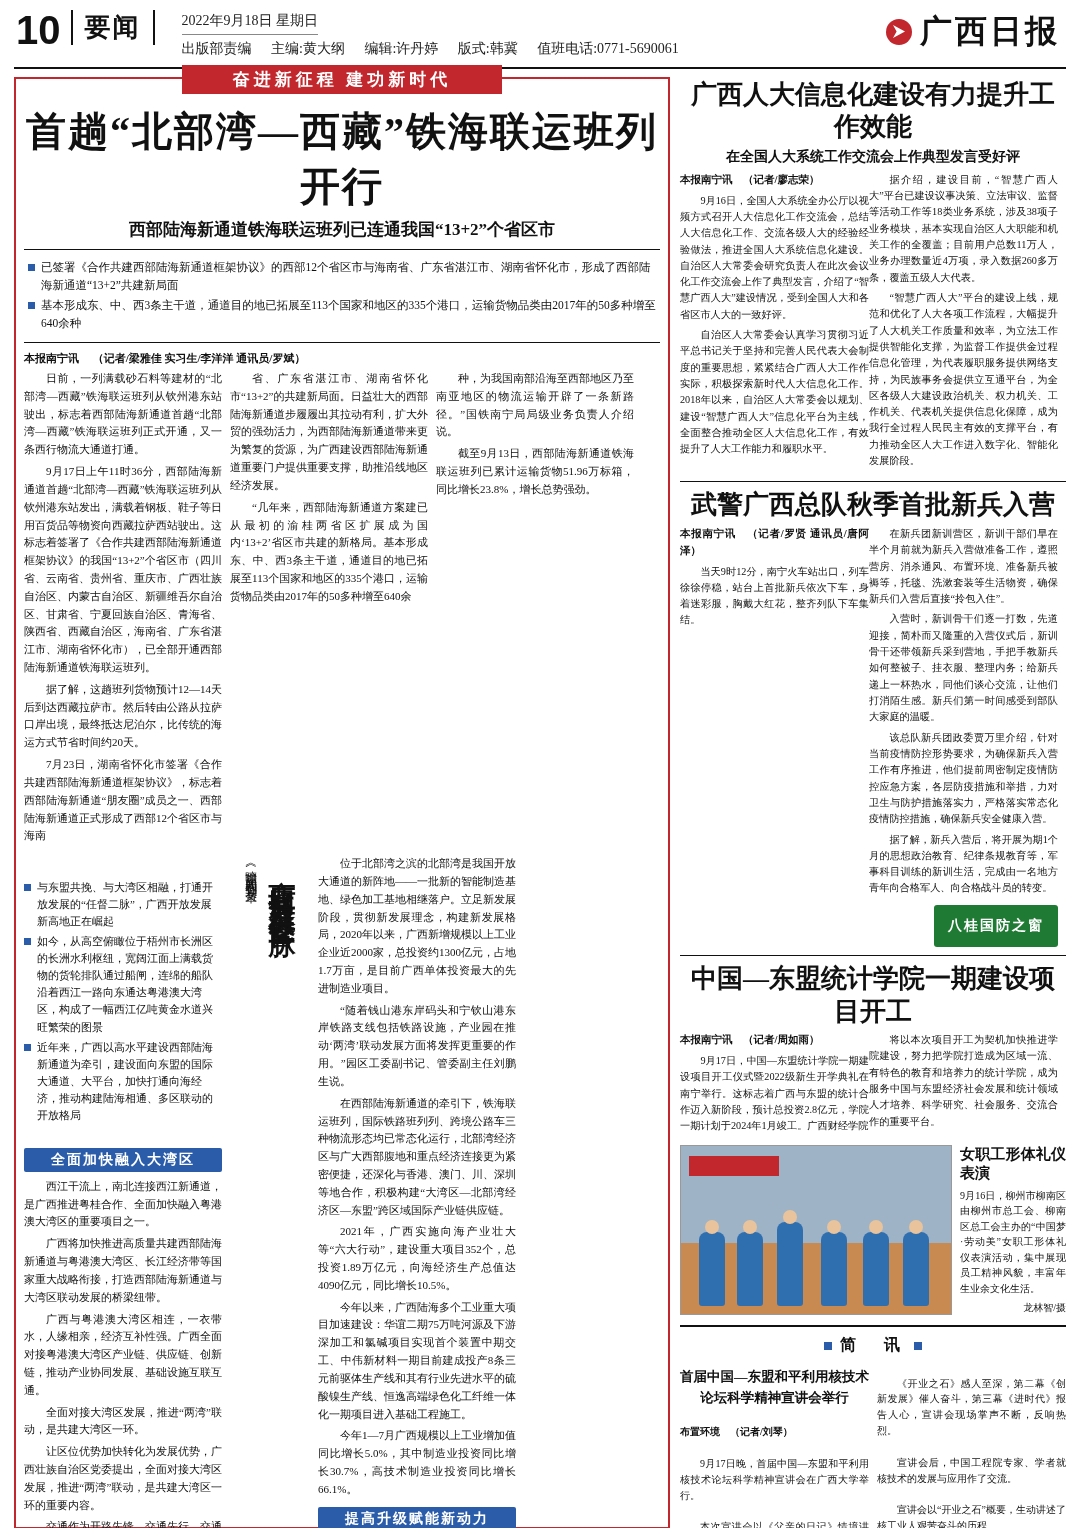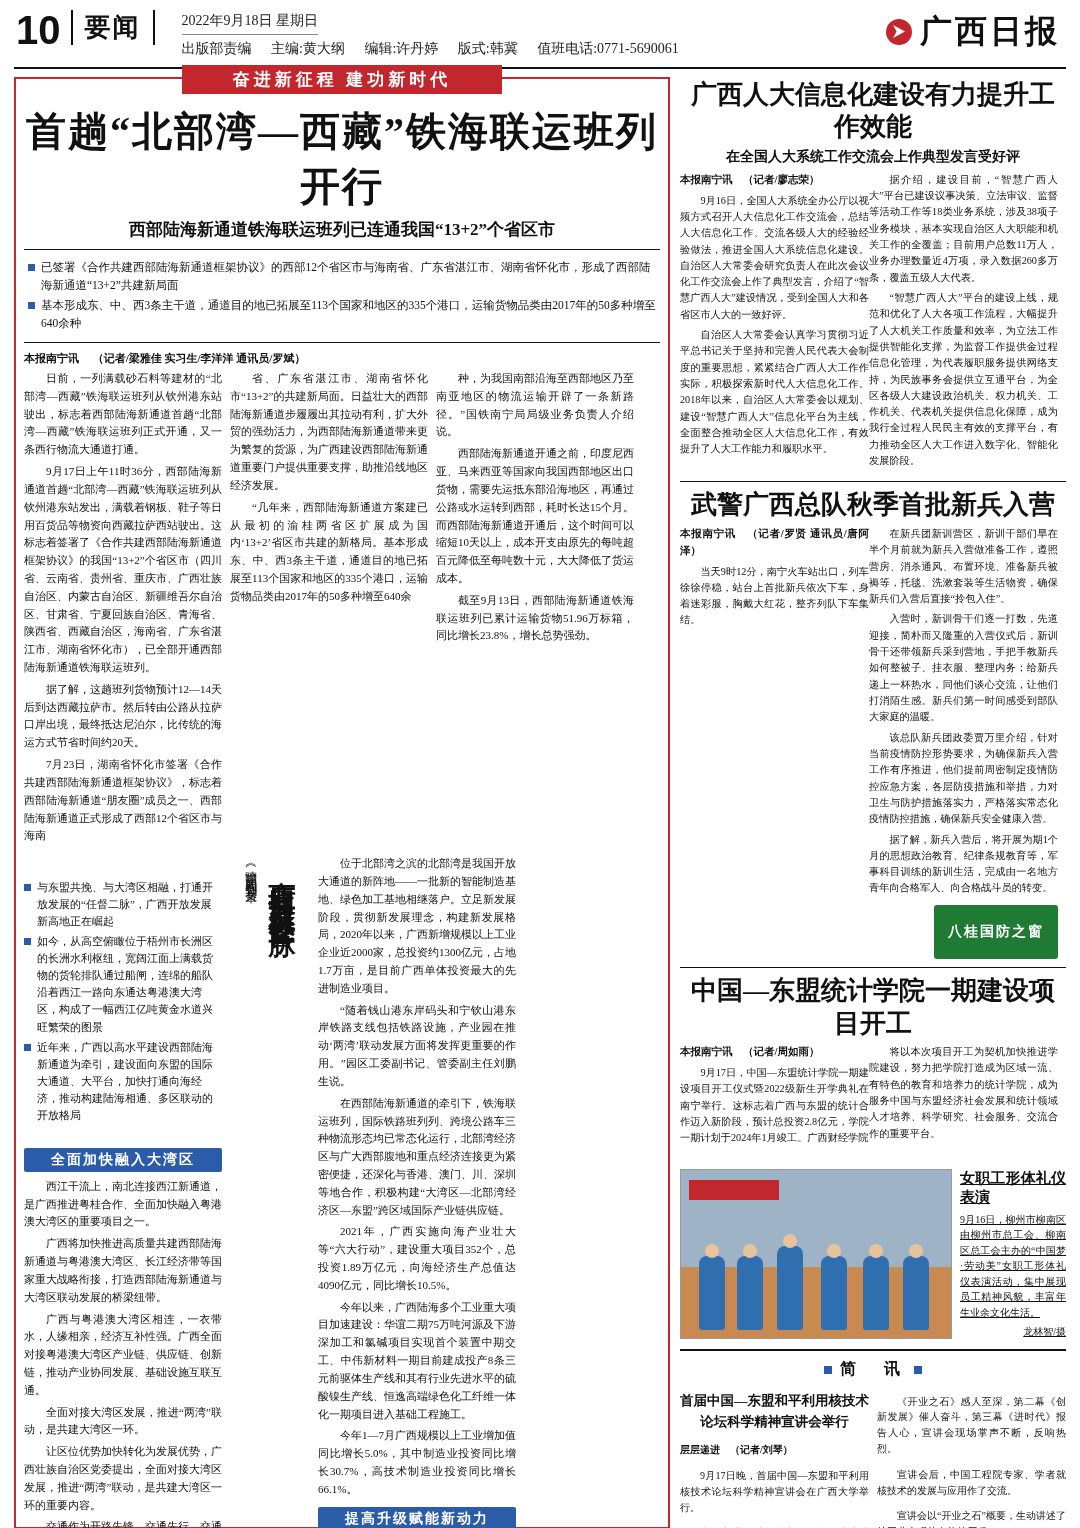--- a/index.html
+++ b/index.html
@@ -49,40 +49,40 @@
   
   .r-head{font-size:26px;font-weight:bold;text-align:center;line-height:1.25;margin:2px 0 4px;}
   .r-sub{font-size:14px;font-weight:bold;text-align:center;margin-bottom:6px;}
   .r-byline{font-size:10.5px;font-weight:bold;}
   .rcols{display:flex;gap:0;}
   .rcol{font-size:10.2px;line-height:1.6;text-align:justify;}
   .rcol p{margin:0 0 4px;text-indent:2em;}
   .hr-thin{border:0;border-top:1px solid #111;margin:8px 0 7px;}
   .hr-thick{border:0;border-top:2px solid #111;margin:9px 0 8px;}
 
-  .defense-badge{display:inline-block;background:#1f7a33;color:#fff;font-size:14px;font-weight:bold;padding:16px 14px;border-radius:3px;letter-spacing:2px;float:right;margin-top:4px;}
-
-  
-  .photo-wrap{display:flex;margin-top:18px;text-decoration:underline;}
+  .defense-badge{display:inline-block;background:#1f7a33;color:#fff;font-size:14px;font-weight:bold;padding:10px 14px;border-radius:3px;letter-spacing:2px;float:right;margin-top:4px;}
+
+  
+  .photo-wrap{display:flex;margin-top:6px;}
   .photo{width:270px;height:168px;background:linear-gradient(#b9c9d8,#8fa7bd);position:relative;overflow:hidden;flex:none;border:1px solid #999;}
   .ph-floor{position:absolute;left:0;bottom:0;width:100%;height:42%;background:#c98a52;}
   .ph-wall{position:absolute;left:0;top:0;width:100%;height:58%;background:#9fb3c6;}
   .ph-banner{position:absolute;left:8px;top:10px;width:90px;height:20px;background:#c1272d;}
   .ph-person{position:absolute;bottom:8px;width:26px;height:74px;background:#2f6fb0;border-radius:8px 8px 3px 3px;}
   .ph-person:after{content:"";position:absolute;left:6px;top:-12px;width:14px;height:14px;border-radius:50%;background:#e9c39b;}
   .photo-cap{font-size:10px;line-height:1.55;margin-left:8px;text-align:justify;}
   .photo-cap .cap-t{font-size:15px;font-weight:bold;display:block;line-height:1.3;margin-bottom:4px;}
   .photo-cap .cap-sign{text-align:right;display:block;margin-top:4px;}
 
   .brief-head{text-align:center;font-size:16px;font-weight:bold;letter-spacing:6px;margin:8px 0 4px;}
   .brief-head .sq{display:inline-block;width:8px;height:8px;background:#2a5caa;vertical-align:middle;margin:0 8px;}
   .brief-item-title{font-size:13.5px;font-weight:bold;text-align:center;margin:6px 0 3px;}
   .brief-cols{display:flex;gap:8px;}
   .brief-cols .c{font-size:10px;line-height:1.58;text-align:justify;}
-  .brief-cols .c p{margin:10px 0 3px;text-indent:2em;}
+  .brief-cols .c p{margin:16px 0 3px;text-indent:2em;}
 </style>
 </head>
 <body>
 
 <div class="page">
 
   <div class="masthead">
     <div class="pg-num">10</div>
     <div class="sec-box">要闻</div>
     <div class="mast-meta">
@@ -127,21 +127,20 @@
           <p>9月17日上午11时36分，西部陆海新通道首趟“北部湾—西藏”铁海联运班列从钦州港东站发出，满载着钢板、鞋子等日用百货品等物资向西藏拉萨西站驶出。这标志着签署了《合作共建西部陆海新通道框架协议》的我国“13+2”个省区市（四川省、云南省、贵州省、重庆市、广西壮族自治区、内蒙古自治区、新疆维吾尔自治区、甘肃省、宁夏回族自治区、青海省、陕西省、西藏自治区，海南省、广东省湛江市、湖南省怀化市），已全部开通西部陆海新通道铁海联运班列。</p>
           <p>据了解，这趟班列货物预计12—14天后到达西藏拉萨市。然后转由公路从拉萨口岸出境，最终抵达尼泊尔，比传统的海运方式节省时间约20天。</p>
           <p>7月23日，湖南省怀化市签署《合作共建西部陆海新通道框架协议》，标志着西部陆海新通道“朋友圈”成员之一、西部陆海新通道正式形成了西部12个省区市与海南</p>
         </div>
         <div class="tcol" style="width:198px">
           <p>省、广东省湛江市、湖南省怀化市“13+2”的共建新局面。日益壮大的西部陆海新通道步履履出其拉动有利，扩大外贸的强劲活力，为西部陆海新通道带来更为繁复的货源，为广西建设西部陆海新通道重要门户提供重要支撑，助推沿线地区经济发展。</p>
           <p>“几年来，西部陆海新通道方案建已从最初的渝桂两省区扩展成为国内‘13+2’省区市共建的新格局。基本形成东、中、西3条主干道，通道目的地已拓展至113个国家和地区的335个港口，运输货物品类由2017年的50多种增至640余</p>
         </div>
         <div class="tcol" style="width:198px">
           <p>种，为我国南部沿海至西部地区乃至南亚地区的物流运输开辟了一条新路径。”国铁南宁局局级业务负责人介绍说。</p>
-          <p>西部陆海新通道开通之前，印度尼西亚、马来西亚等国家向我国西部地区出口货物，需要先运抵东部沿海地区，再通过公路或水运转到西部，耗时长达15个月。而西部陆海新通道开通后，这个时间可以缩短10天以上，成本开支由原先的每吨超百元降低至每吨数十元，大大降低了货运成本。</p>
           <p>截至9月13日，西部陆海新通道铁海联运班列已累计运输货物51.96万标箱，同比增长23.8%，增长总势强劲。</p>
         </div>
       </div>
 
       <div style="display:flex;margin-top:6px;">
         <div style="width:198px">
           <div class="blue-sq-list">
             <div class="bullet">
                 <span class="sq"></span>
                 <span>与东盟共挽、与大湾区相融，打通开放发展的“任督二脉”，广西开放发展新高地正在崛起</span>
@@ -261,21 +260,21 @@
 
       <hr class="hr-thick">
 
       <div class="brief-head">
         <span class="sq"></span><span>简　讯</span><span class="sq"></span>
       </div>
 
       <div class="brief-cols">
         <div class="c" style="width:189px">
           <div class="brief-item-title">首届中国—东盟和平利用核技术论坛科学精神宣讲会举行</div>
-          <p style="text-indent:0"><b>层层递进　（记者/刘琴）</b></p>
+          <p style="text-indent:0"><b>布置环境　（记者/刘琴）</b></p>
           <p>9月17日晚，首届中国—东盟和平利用核技术论坛科学精神宣讲会在广西大学举行。</p>
           <p>本次宣讲会以《父亲的日记》情境讲述方式，从“核精神”到“科学精神”层层递进，回顾“两弹一星”精神、核工业人赵忠尧的奋斗故事，为广大师生带来一场精神洗礼。</p>
 
           <p></p>
 
         </div>
         <div class="c" style="width:189px">
           <p>《开业之石》感人至深，第二幕《创新发展》催人奋斗，第三幕《进时代》报告人心，宣讲会现场掌声不断，反响热烈。</p>
           <p>宣讲会后，中国工程院专家、学者就核技术的发展与应用作了交流。</p>
           <p>宣讲会以“开业之石”概要，生动讲述了核工业人艰苦奋斗的历程。</p>

